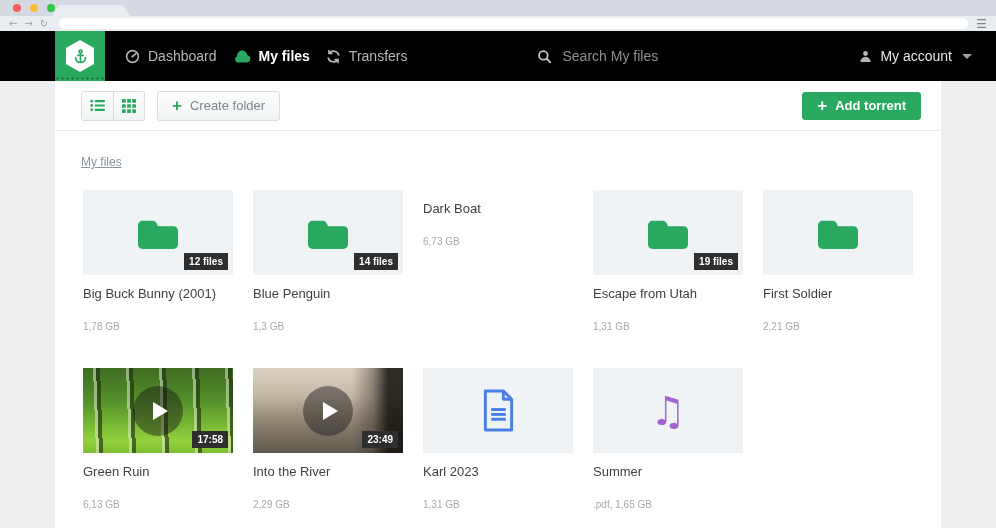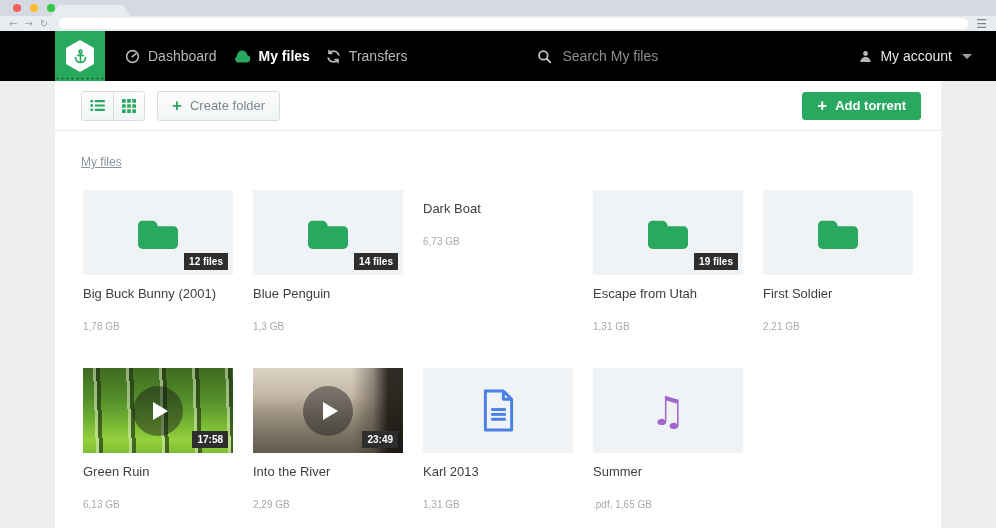--- a/index.html
+++ b/index.html
@@ -260,21 +260,21 @@
         <div class="card">
           <div class="thumb">
             <svg width="37" height="45" viewBox="0 0 38 46" fill="none" stroke="var(--doc)" stroke-width="3" stroke-linejoin="round">
               <path d="M5.5 3h18.5l8.5 8.5V43h-27z"></path>
               <path d="M24 3v8.5h8.5"></path>
               <line x1="11.5" y1="22" x2="26.5" y2="22"></line>
               <line x1="11.5" y1="27" x2="26.5" y2="27"></line>
               <line x1="11.5" y1="32" x2="26.5" y2="32"></line>
             </svg>
           </div>
-          <div class="file-name">Karl 2013</div>
+          <div class="file-name">Karl 2023</div>
           <div class="file-meta">1,31 GB</div>
         </div>
         <div class="card">
           <div class="thumb">
             <span class="music-glyph">♫</span>
           </div>
           <div class="file-name">Summer</div>
           <div class="file-meta">.pdf, 1,65 GB</div>
         </div>
       </div>

